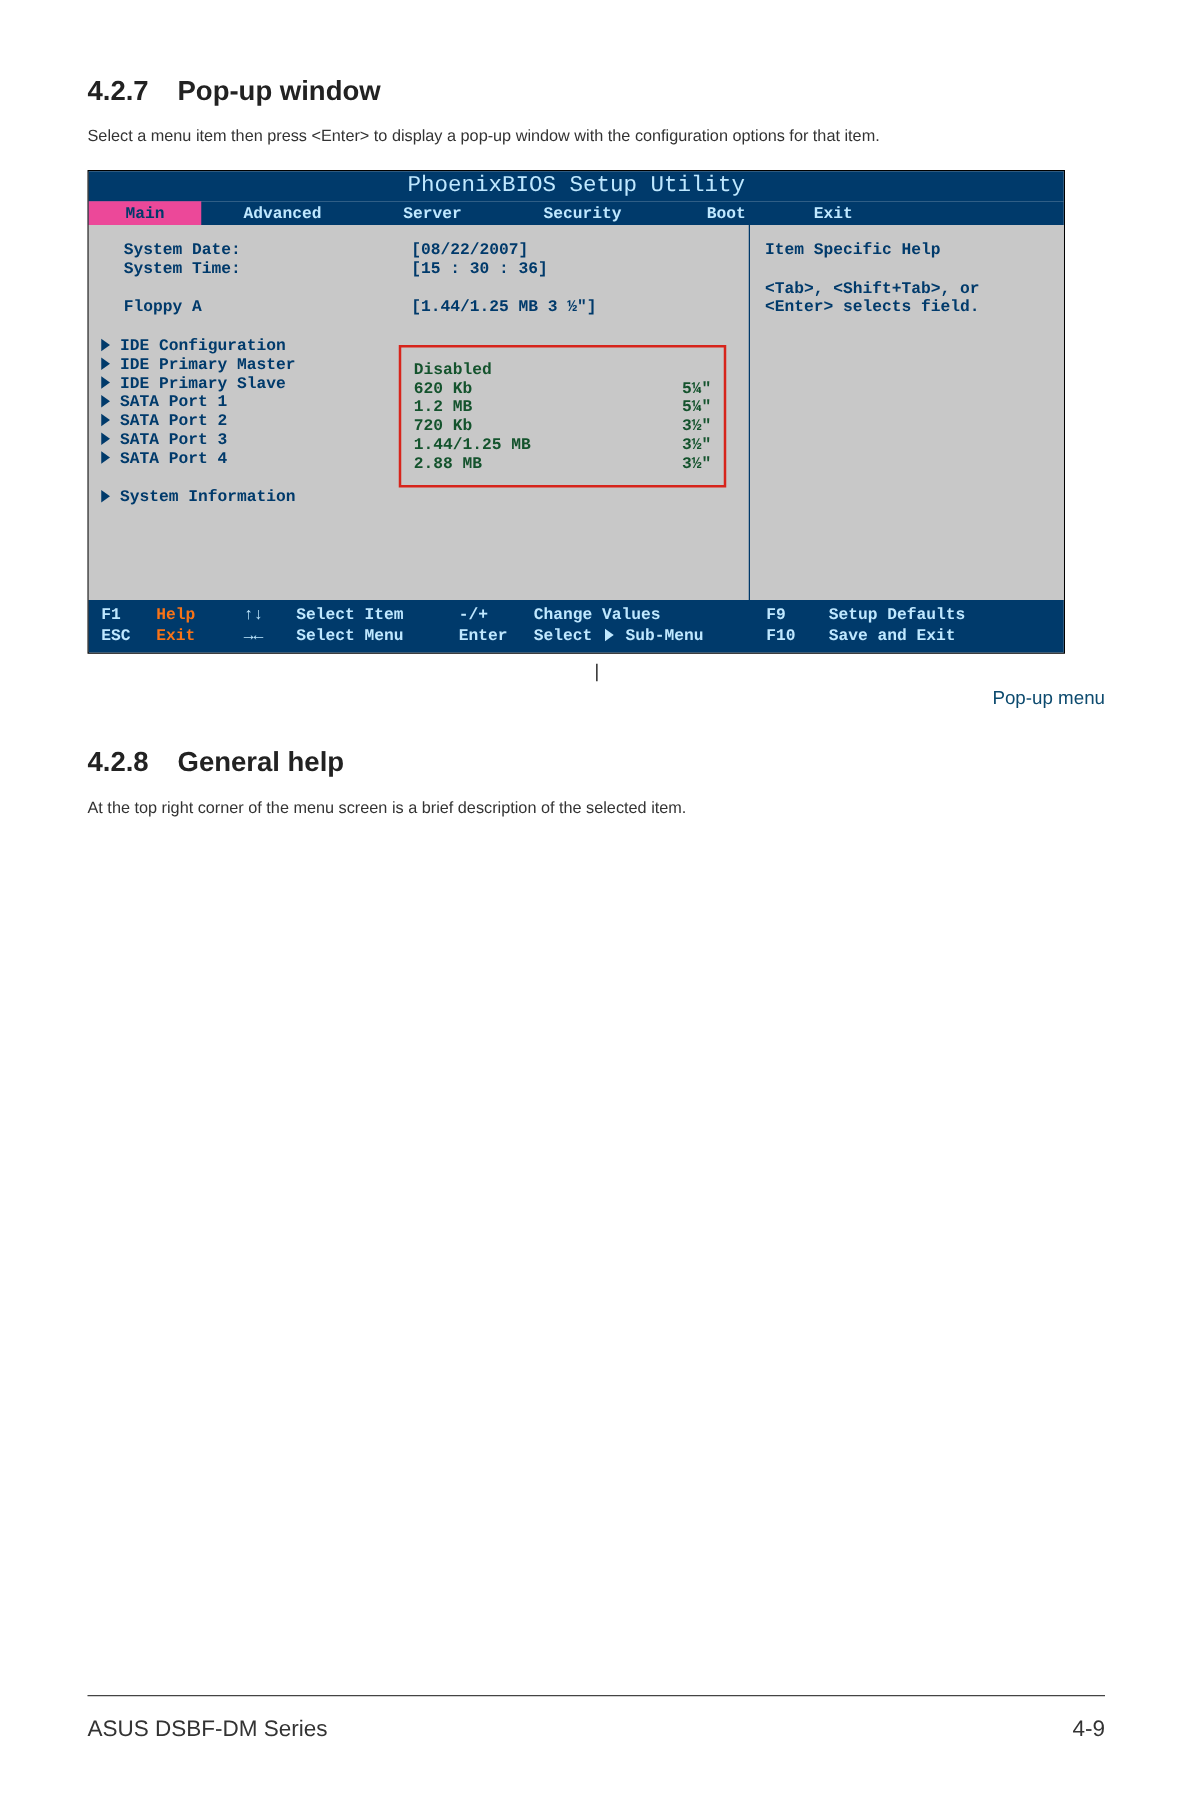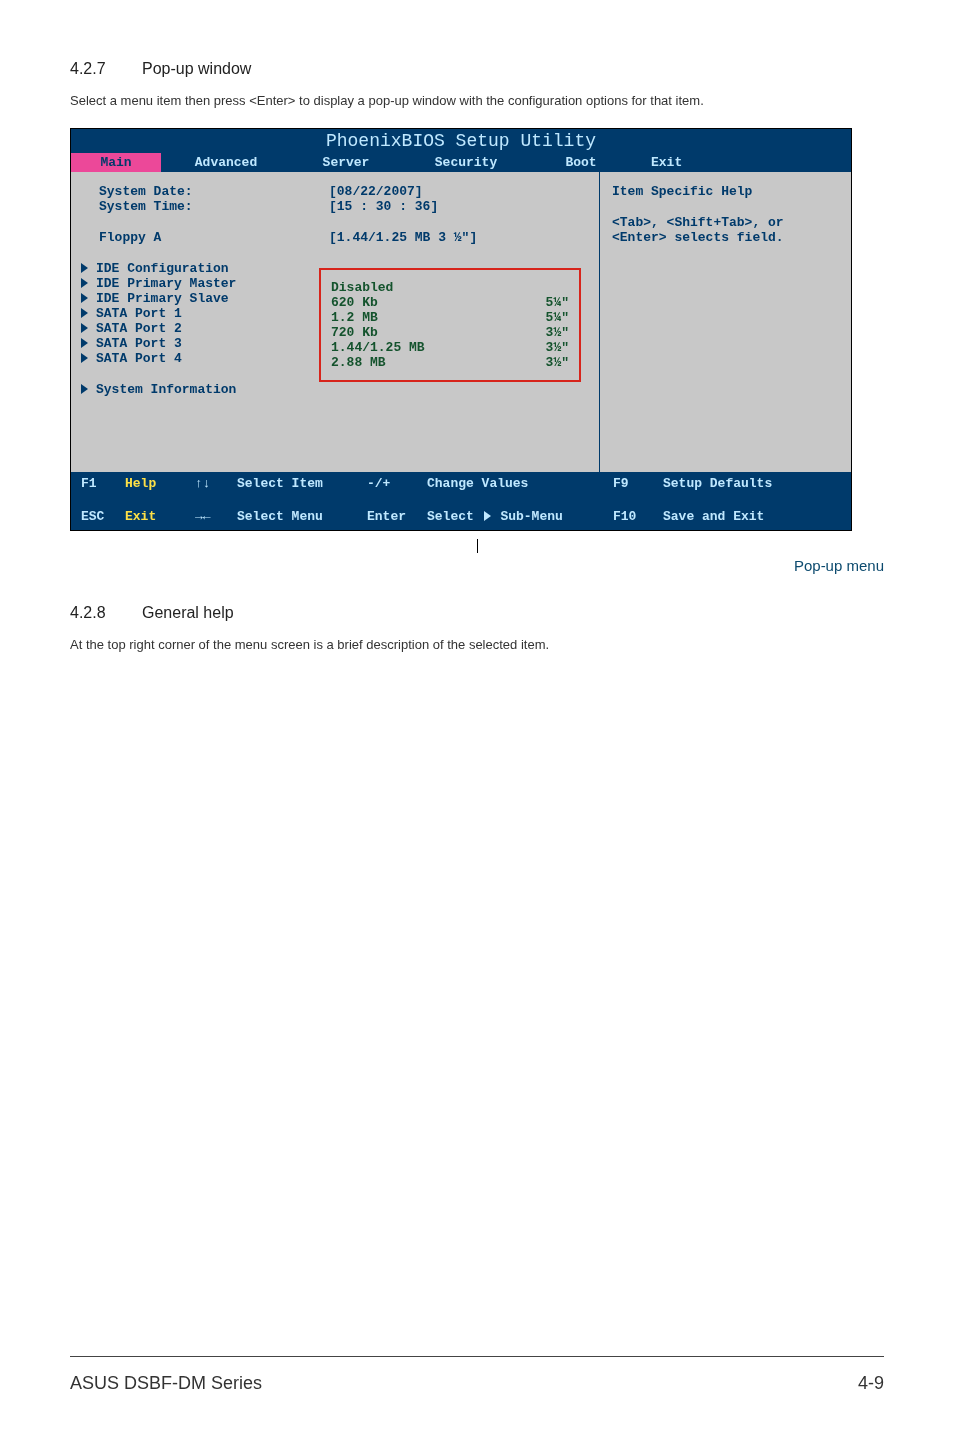--- a/index.html
+++ b/index.html
@@ -10,22 +10,22 @@
     color: #333;
     width: 954px;
   }
   .page {
     padding: 60px 70px 40px 70px;
     box-sizing: border-box;
     min-height: 1438px;
     position: relative;
   }
   .section-heading {
-    font-size: 16px;
-    font-weight: normal;
+    font-size: 22px;
+    font-weight: bold;
     margin: 0 0 14px 0;
     color: #222;
   }
   .section-num { display:inline-block; width:72px; }
   .body-text {
     font-size: 13px;
     line-height: 1.35;
     margin: 0 0 18px 0;
     color: #333;
   }
@@ -115,25 +115,25 @@
   }
   .popup-row { display:flex; justify-content:space-between; }
 
   .bios-footer {
     background:#003a6b;
     color:#bfe8ff;
     font-weight:bold;
     padding: 4px 10px 6px 10px;
     display:flex;
     flex-direction:column;
-    gap:18px;
+    gap:2px;
   }
   .footer-line { display:flex; }
   .fkey   { width:44px; color:#bfe8ff; }
-  .faction{ width:70px; color:#fde047;font-family:Liberation Mono, monospace; }
+  .faction{ width:70px; color:#f97316;font-family:Liberation Mono, monospace; }
   .farrow { width:42px; color:#bfe8ff; }
   .flabel { width:130px; color:#bfe8ff; }
   .fminus { width:60px; color:#bfe8ff; }
   .fchange{ width:186px; color:#bfe8ff; }
   .fright-key { width:50px; color:#bfe8ff; }
   .fright-label{ color:#bfe8ff; }
   .tri-white {
     display:inline-block;
     width:0;height:0;
     border-top:5px solid transparent;

